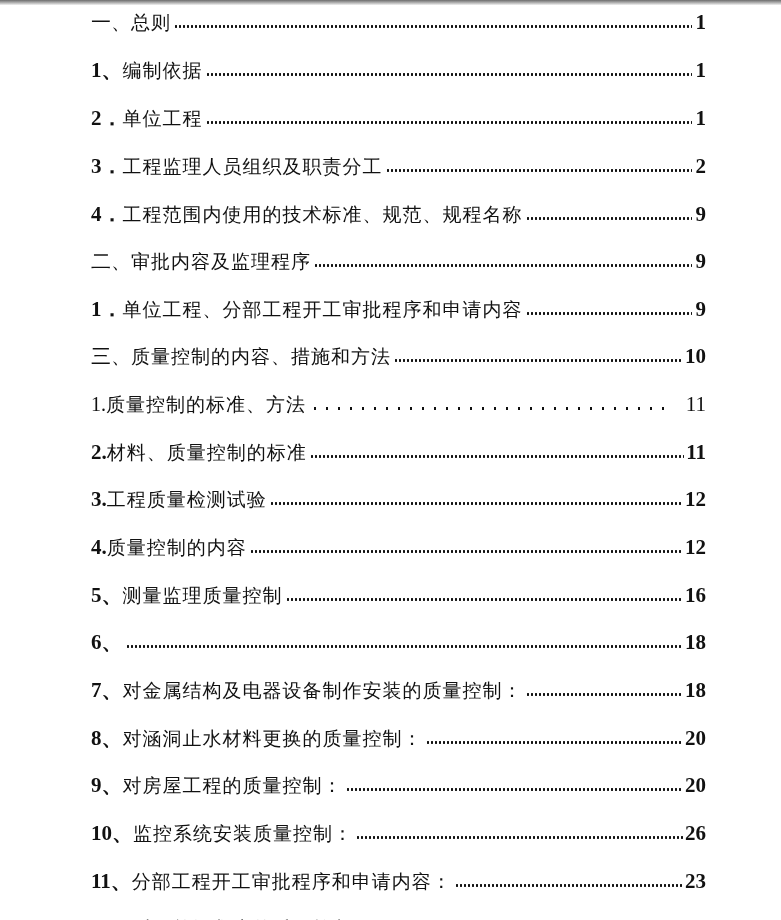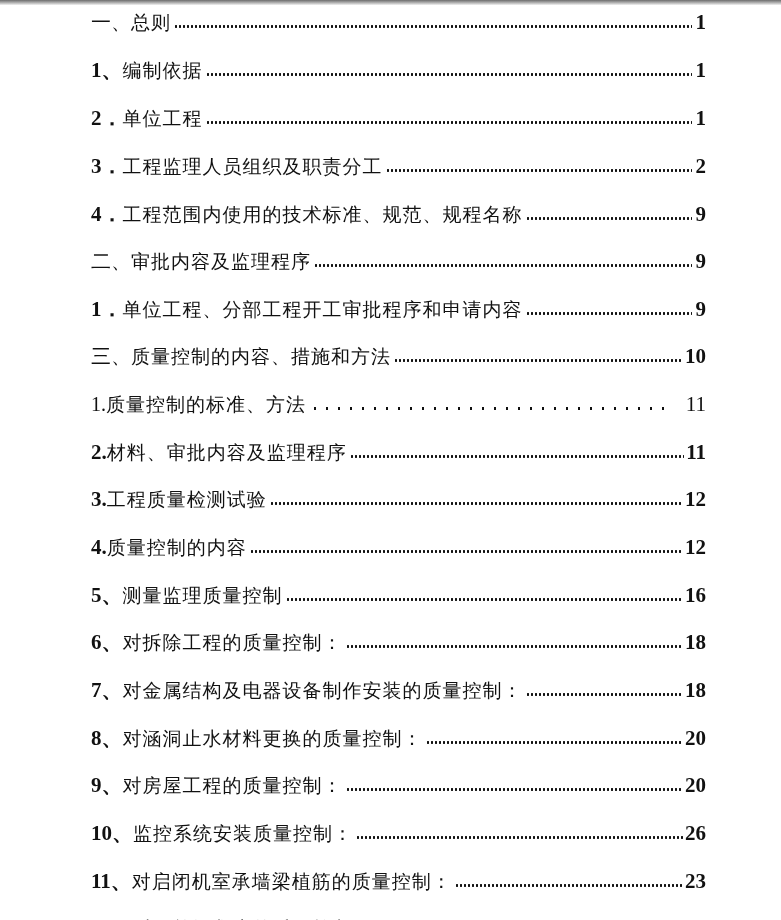--- a/index.html
+++ b/index.html
@@ -133,21 +133,21 @@
     <span class="page">10</span>
   </div>
   <div class="toc-row" style="top:386px">
     <span class="num plain">1. </span>
     <span class="title">质量控制的标准、方法</span>
     <span class="leader sparse"></span>
     <span class="page plain">11</span>
   </div>
   <div class="toc-row" style="top:434px">
     <span class="num">2.</span>
-    <span class="title">材料、审批内容及监理程序</span>
+    <span class="title">材料、质量控制的标准</span>
     <span class="leader"></span>
     <span class="page">11</span>
   </div>
   <div class="toc-row" style="top:481px">
     <span class="num">3.</span>
     <span class="title">工程质量检测试验</span>
     <span class="leader"></span>
     <span class="page">12</span>
   </div>
   <div class="toc-row" style="top:529px">
@@ -157,21 +157,20 @@
     <span class="page">12</span>
   </div>
   <div class="toc-row" style="top:577px">
     <span class="num">5、</span>
     <span class="title">测量监理质量控制</span>
     <span class="leader"></span>
     <span class="page">16</span>
   </div>
   <div class="toc-row" style="top:624px">
     <span class="num">6、</span>
-    <span class="title">对拆除工程的质量控制：</span>
     <span class="leader"></span>
     <span class="page">18</span>
   </div>
   <div class="toc-row" style="top:672px">
     <span class="num">7、</span>
     <span class="title">对金属结构及电器设备制作安装的质量控制：</span>
     <span class="leader"></span>
     <span class="page">18</span>
   </div>
   <div class="toc-row" style="top:720px">
@@ -187,21 +186,21 @@
     <span class="page">20</span>
   </div>
   <div class="toc-row" style="top:815px">
     <span class="num">10、</span>
     <span class="title">监控系统安装质量控制：</span>
     <span class="leader"></span>
     <span class="page">26</span>
   </div>
   <div class="toc-row" style="top:863px">
     <span class="num">11、</span>
-    <span class="title">对启闭机室承墙梁植筋的质量控制：</span>
+    <span class="title">分部工程开工审批程序和申请内容：</span>
     <span class="leader"></span>
     <span class="page">23</span>
   </div>
   <div class="toc-row" style="top:910px">
     <span class="num">12、</span>
     <span class="title">对钢筋混凝土的质量控制</span>
 
     <span class="page">30</span>
   </div>
 </div>

